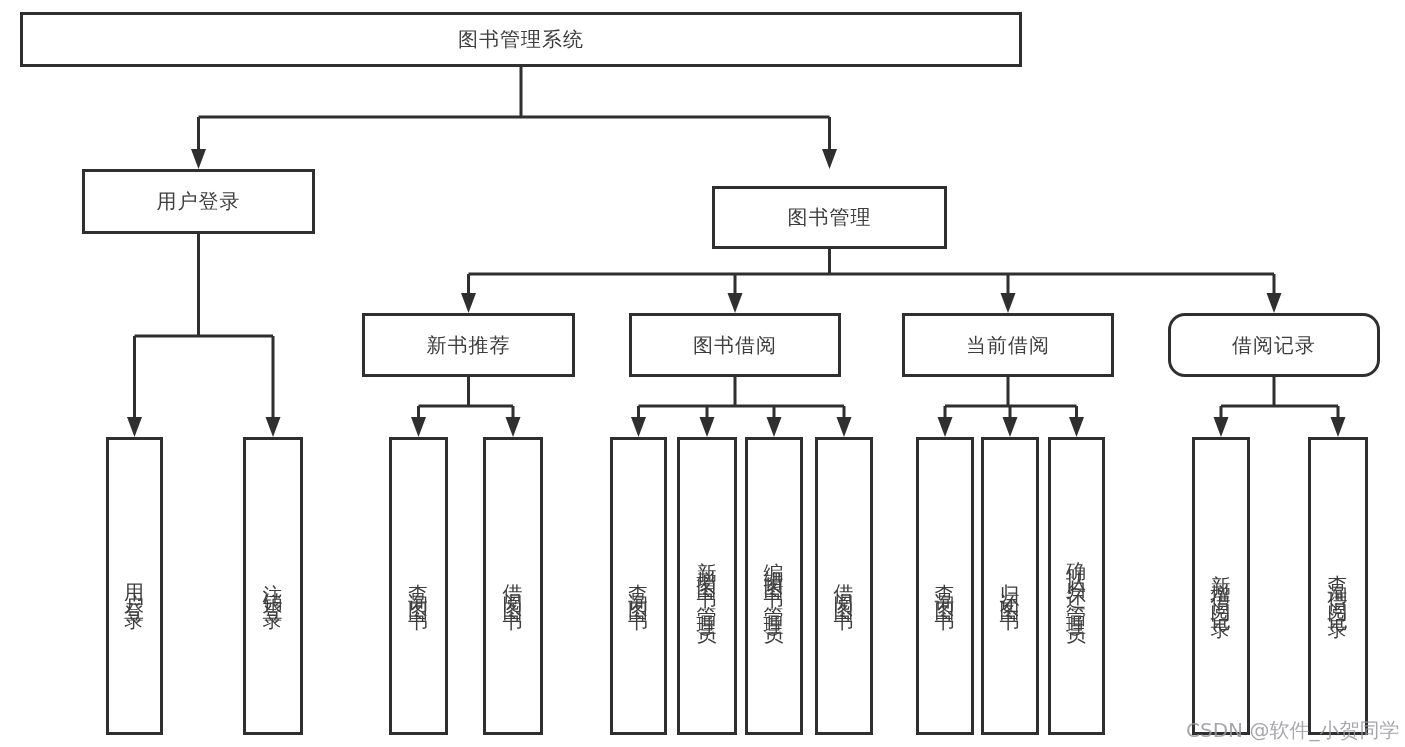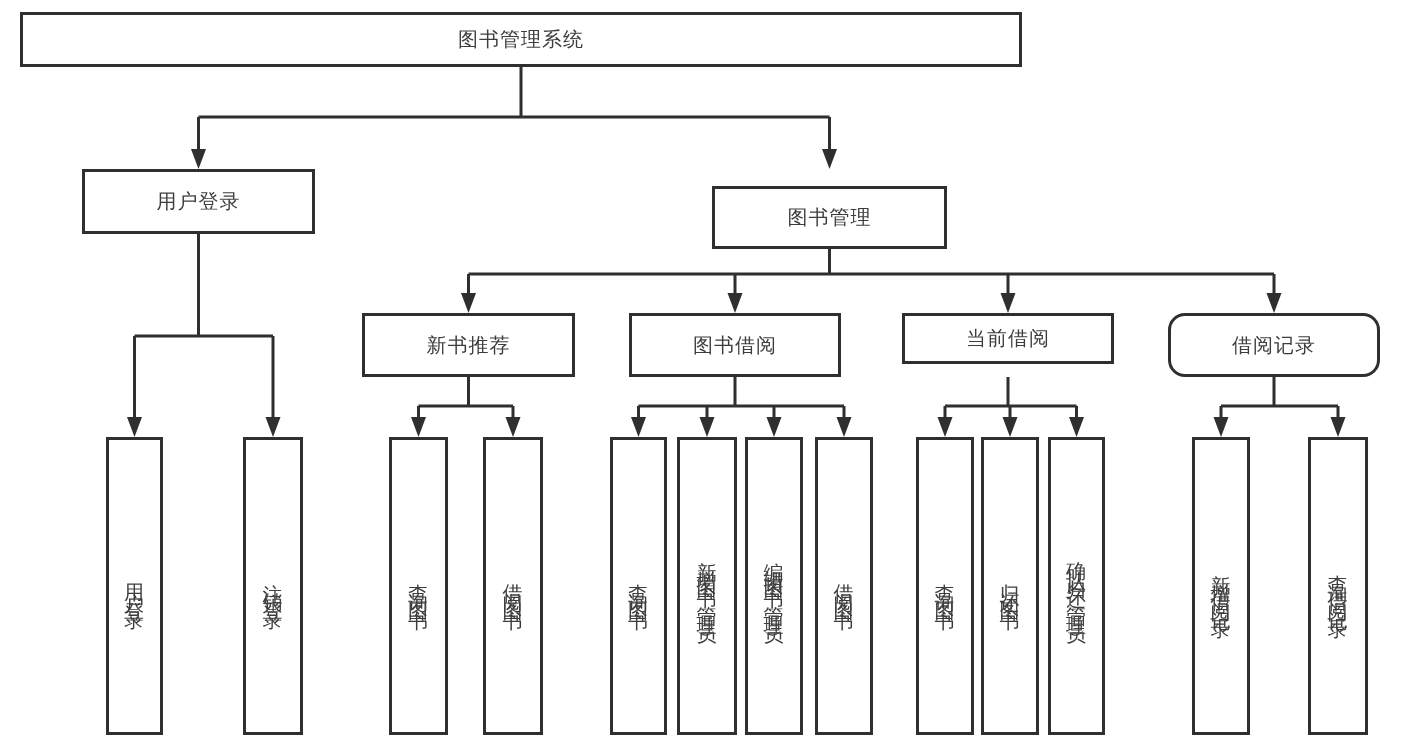--- a/index.html
+++ b/index.html
@@ -72,21 +72,21 @@
   <div class="node hnode" style="left:712px;top:186px;width:235px;height:63px;">
     <span>图书管理</span>
   </div>
 
   <div class="node hnode" style="left:362px;top:313px;width:213px;height:64px;">
     <span>新书推荐</span>
   </div>
   <div class="node hnode" style="left:629px;top:313px;width:212px;height:64px;">
     <span>图书借阅</span>
   </div>
-  <div class="node hnode" style="left:902px;top:313px;width:212px;height:51px;">
+  <div class="node hnode" style="left:902px;top:313px;width:212px;height:64px;">
     <span>当前借阅</span>
   </div>
   <div class="node hnode" style="left:1168px;top:313px;width:212px;height:64px;border-radius:17px;">
     <span>借阅记录</span>
   </div>
 
   <div class="node vnode" style="left:106px;top:437px;width:57px;height:298px;">
     <span>用户登录</span>
   </div>
   <div class="node vnode" style="left:243px;top:437px;width:60px;height:298px;">
@@ -123,14 +123,15 @@
     <span>确认归还（管理员）</span>
   </div>
 
   <div class="node vnode" style="left:1192px;top:437px;width:58px;height:298px;">
     <span>新增借阅记录</span>
   </div>
   <div class="node vnode" style="left:1308px;top:437px;width:60px;height:298px;">
     <span>查询借阅记录</span>
   </div>
 
+  <div class="watermark">CSDN @软件_小贺同学</div>
 
 </div>
 
 </body></html>

